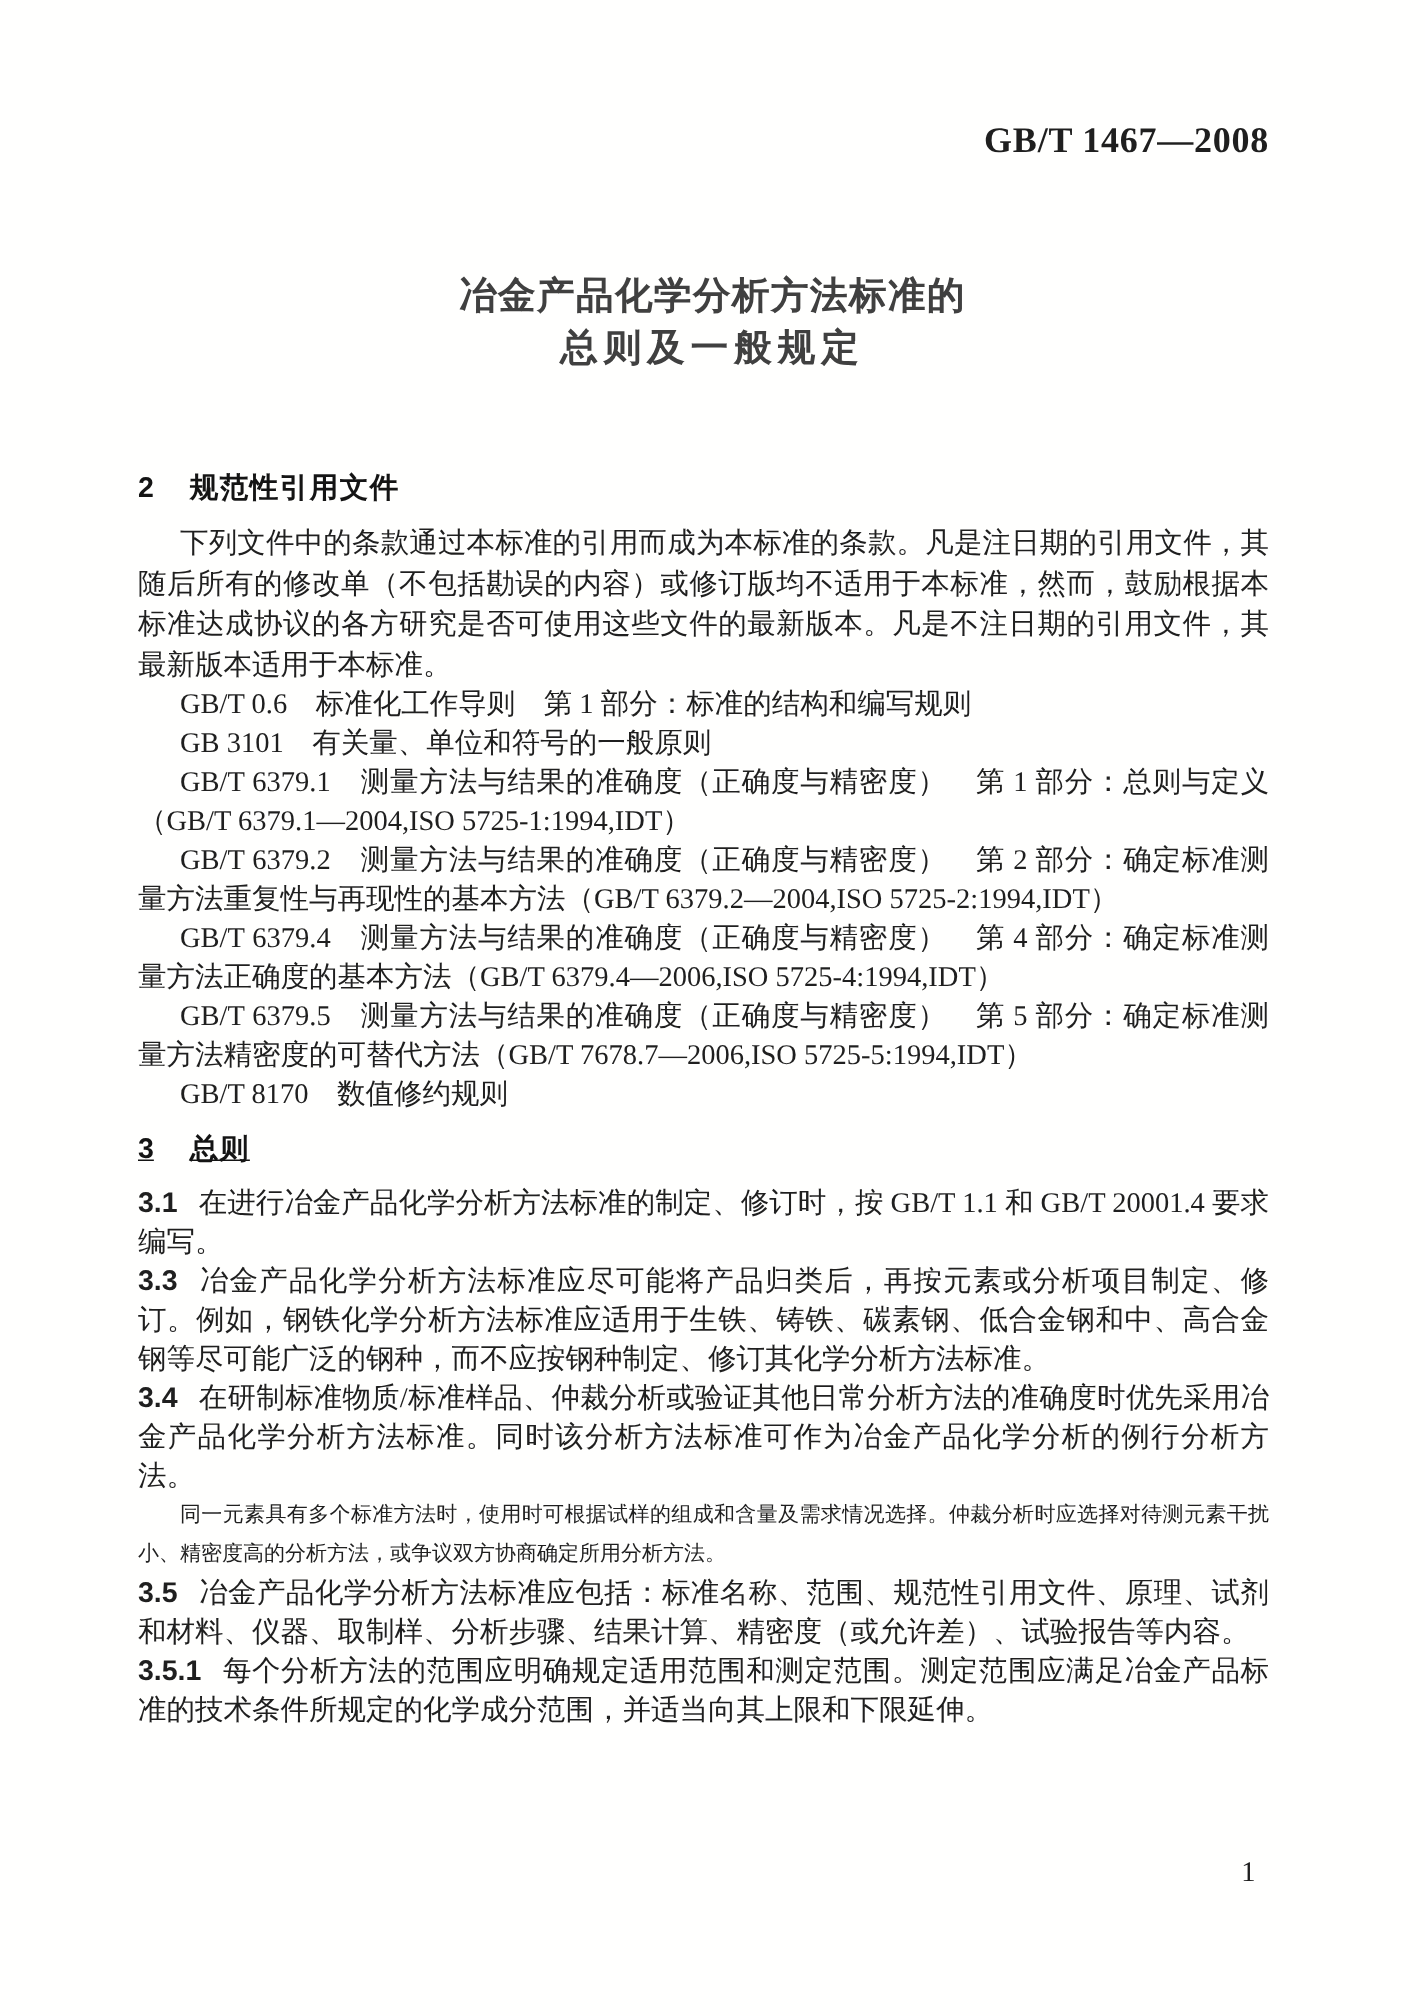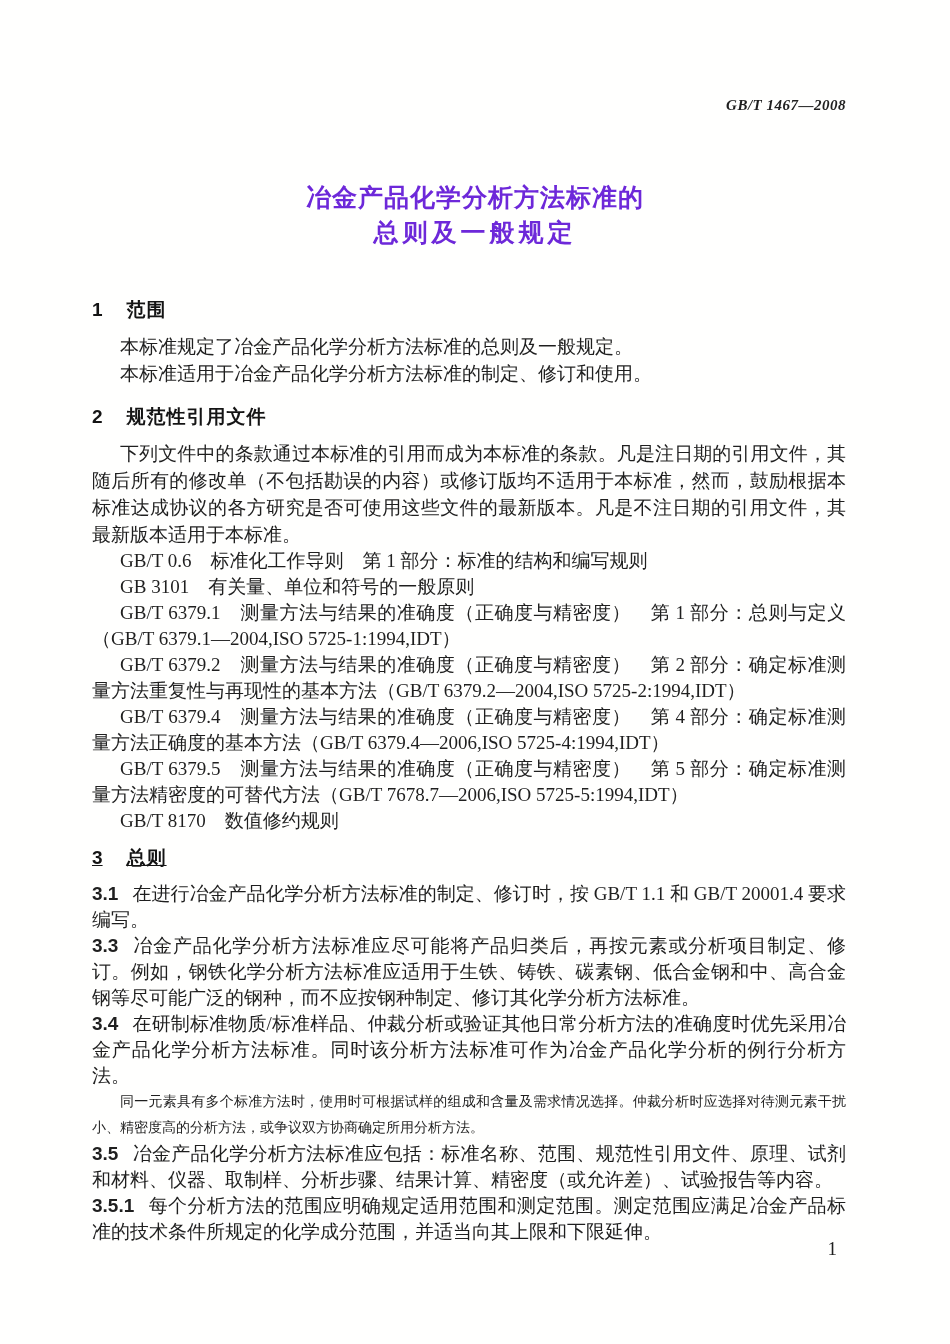--- a/index.html
+++ b/index.html
@@ -10,34 +10,33 @@
     font-family:"Liberation Serif","DejaVu Serif",serif;
   }
   .page {
     position:relative;
     width:950px; height:1344px;
     background:#fffffe;
     overflow:hidden;
   }
   .std-code {
     position:absolute;
-    top:97px; right:104px;
-    font-size:15px; font-weight:bold;
+    top:81px; right:104px;
+    font-size:24px; font-weight:bold;
     letter-spacing:0.5px;
-    font-style:italic;
   }
   .doc-title {
     position:absolute;
     top:180px; left:0; right:0;
     text-align:center;
     font-family:"Liberation Sans","DejaVu Sans",sans-serif;
     font-weight:bold;
     font-size:25px;
     line-height:35px;
-    color:#6d28d9;
+    color:#404040;
   }
   .doc-title .t1 { letter-spacing:1px; }
   .doc-title .t2 { letter-spacing:4px; }
   .content {
     position:absolute;
     top:296px; left:92px;
     width:754px;
   }
   .sec-heading {
     margin:0 0 10px 0;
@@ -90,27 +89,20 @@
 
   <div class="std-code">GB/T 1467—2008</div>
 
   <div class="doc-title">
     <div class="t1">冶金产品化学分析方法标准的</div>
     <div class="t2">总则及一般规定</div>
   </div>
 
   <div class="content">
 
-    <div class="sec1">
-      <h2 class="sec-heading">
-        <span class="hnum">1</span><span>范围</span>
-      </h2>
-      <p class="body-line indent">本标准规定了冶金产品化学分析方法标准的总则及一般规定。</p>
-      <p class="body-line indent">本标准适用于冶金产品化学分析方法标准的制定、修订和使用。</p>
-    </div>
 
     <div class="sec2">
       <h2 class="sec-heading">
         <span class="hnum">2</span><span>规范性引用文件</span>
       </h2>
       <p class="body-line indent">下列文件中的条款通过本标准的引用而成为本标准的条款。凡是注日期的引用文件，其随后所有的修改单（不包括勘误的内容）或修订版均不适用于本标准，然而，鼓励根据本标准达成协议的各方研究是否可使用这些文件的最新版本。凡是不注日期的引用文件，其最新版本适用于本标准。</p>
       <div class="refs">
         <p>GB/T 0.6　标准化工作导则　第 1 部分：标准的结构和编写规则</p>
         <p>GB 3101　有关量、单位和符号的一般原则</p>
         <p>GB/T 6379.1　测量方法与结果的准确度（正确度与精密度）　第 1 部分：总则与定义（GB/T 6379.1—2004,ISO 5725-1:1994,IDT）</p>

